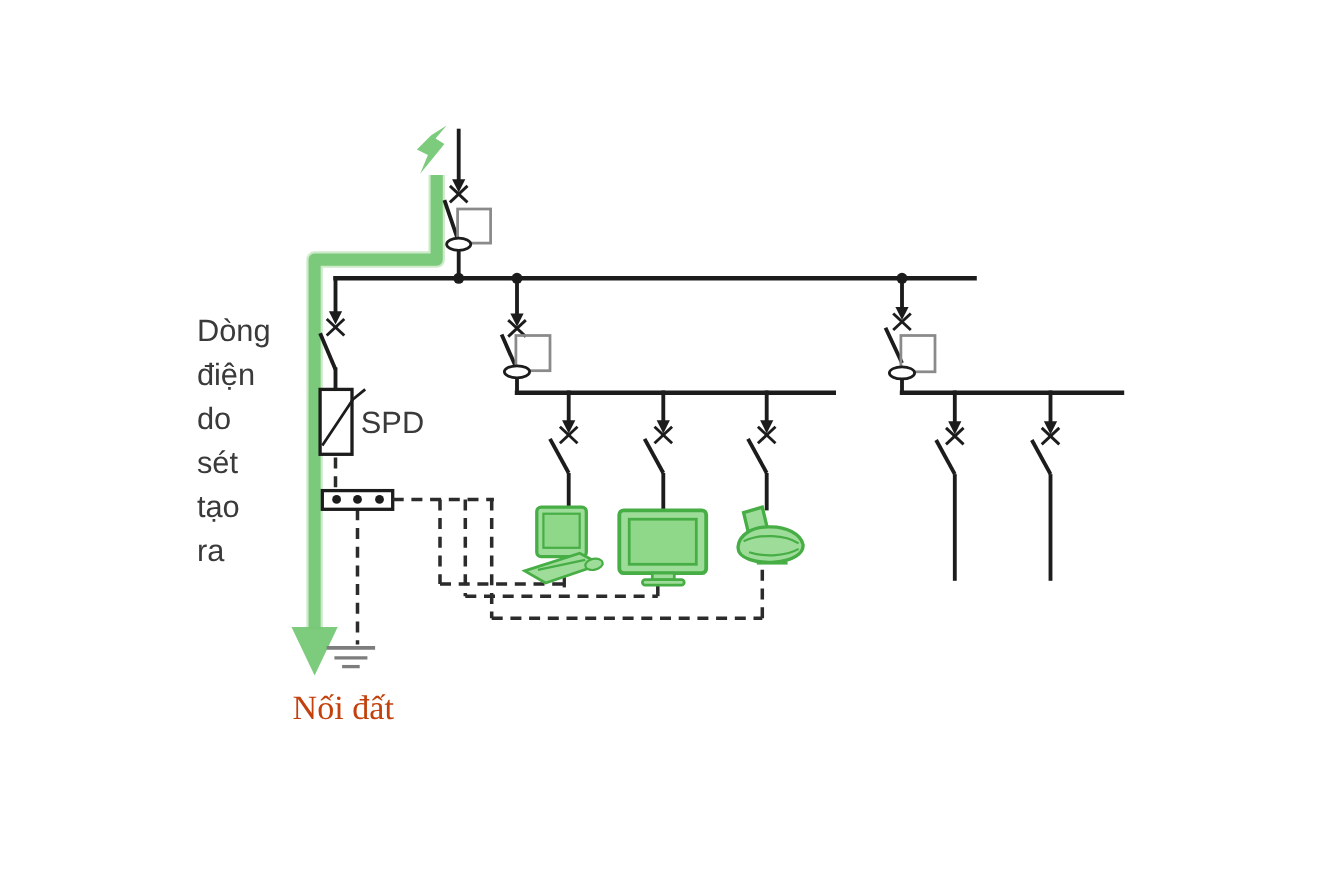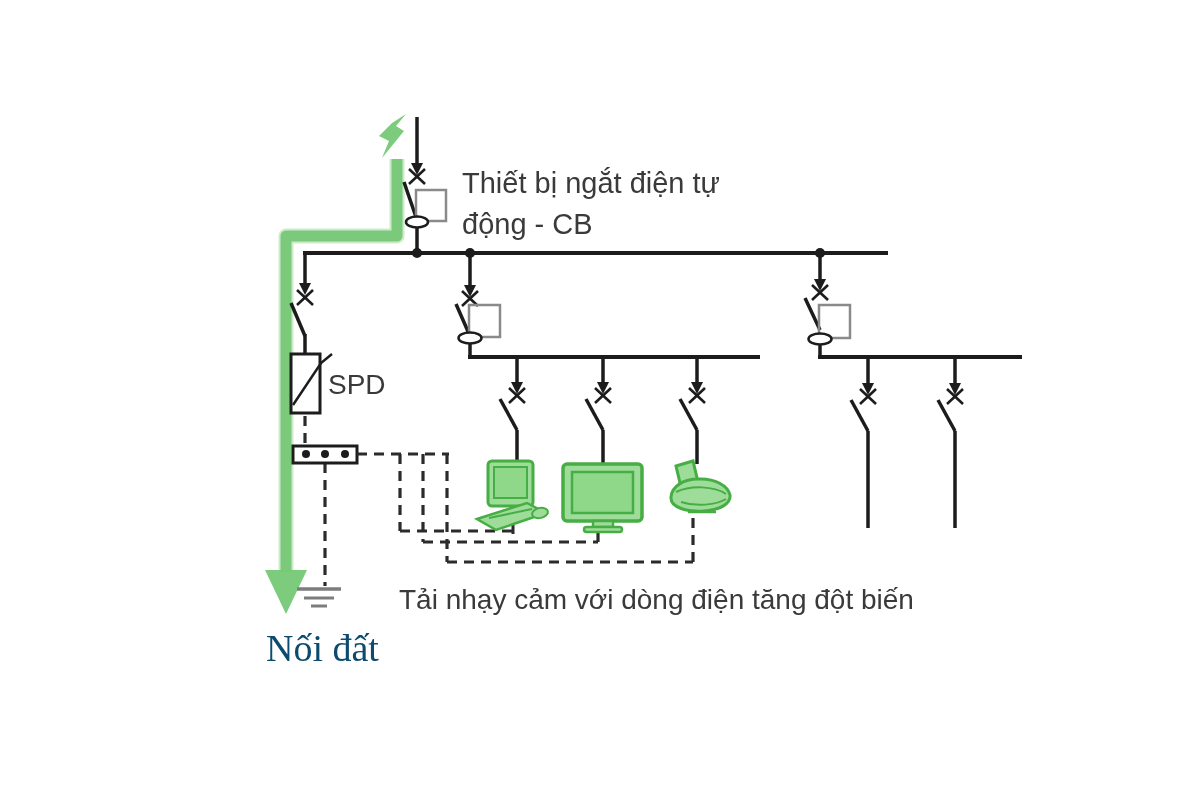--- a/index.html
+++ b/index.html
@@ -6,21 +6,21 @@
   #stage{
     position:relative;width:1200px;height:800px;background:#ffffff;overflow:hidden;
     font-family:"Liberation Sans",sans-serif;
   }
   #diagram-svg{position:absolute;left:0;top:0;}
   .lbl{position:absolute;color:#3a3a3a;white-space:pre-line;}
   .lbl-cb{left:462px;top:163px;font-size:29px;line-height:41px;}
   .lbl-surge{left:179px;top:281px;font-size:28px;line-height:40px;}
   .lbl-spd{left:328px;top:369px;font-size:28px;}
   .lbl-loads{left:399px;top:584px;font-size:28px;}
-  .lbl-earth{left:266px;top:626px;font-size:38px;color:#0c4a6e;
+  .lbl-earth{left:266px;top:626px;font-size:31px;color:#c2410c;
              font-family:"Liberation Serif",serif;}
 </style>
 </head>
 <body>
 
 <div id="stage">
 
   <svg id="diagram-svg" width="1200" height="800" viewBox="0 0 1200 800">
 
     <g>
@@ -190,18 +190,21 @@
       <polygon points="949,383 961,383 955,395" fill="#1c1c1c" stroke="none"></polygon>
       <g stroke-width="2.6">
         <line x1="947" y1="389" x2="963" y2="404"></line>
           <line x1="963" y1="389" x2="947" y2="404"></line>
       </g>
       <line x1="938" y1="400" x2="955" y2="431"></line>
       <line x1="955" y1="431" x2="955" y2="528"></line>
     </g>
   </svg>
 
-  <div class="lbl lbl-cb">Thiết bị ngắt điện tự
-động - CB</div>
+  <div class="lbl lbl-surge">Dòng
+điện
+do
+sét
+tạo
+ra</div>
   <div class="lbl lbl-spd">SPD</div>
-  <div class="lbl lbl-loads">Tải nhạy cảm với dòng điện tăng đột biến</div>
   <div class="lbl lbl-earth">Nối đất</div>
 </div>
 
 </body></html>

